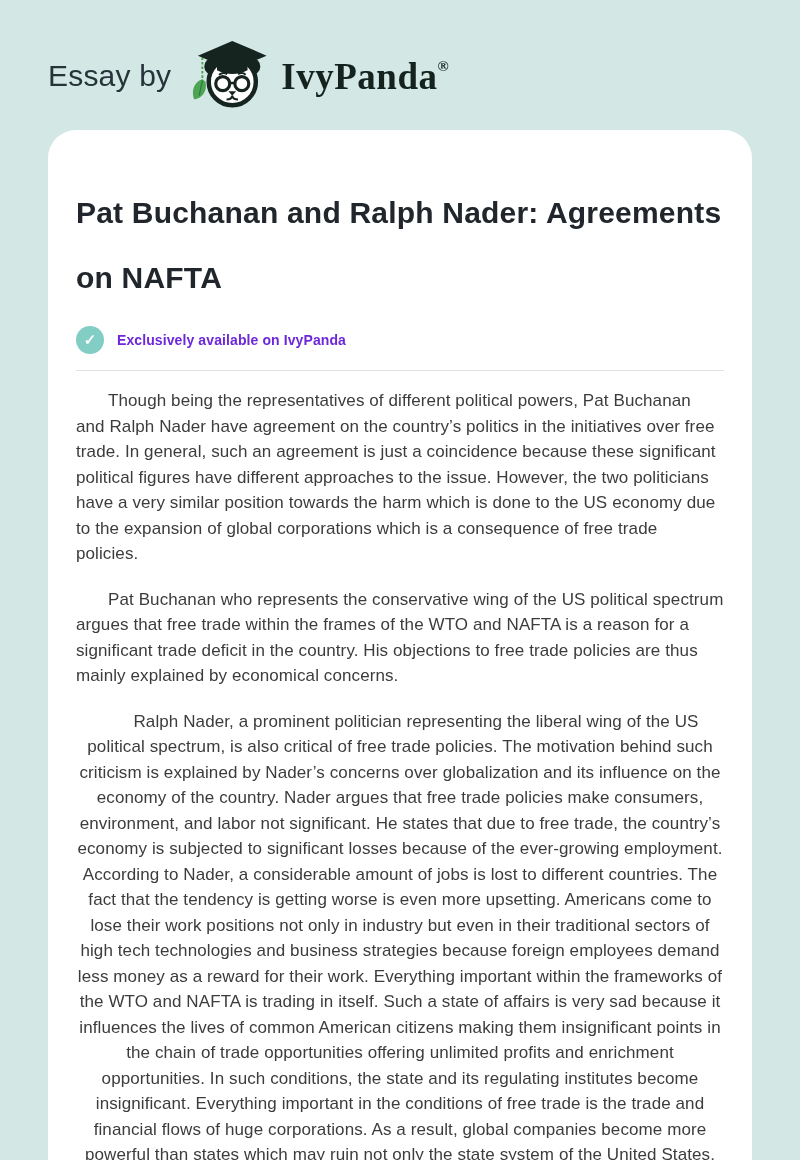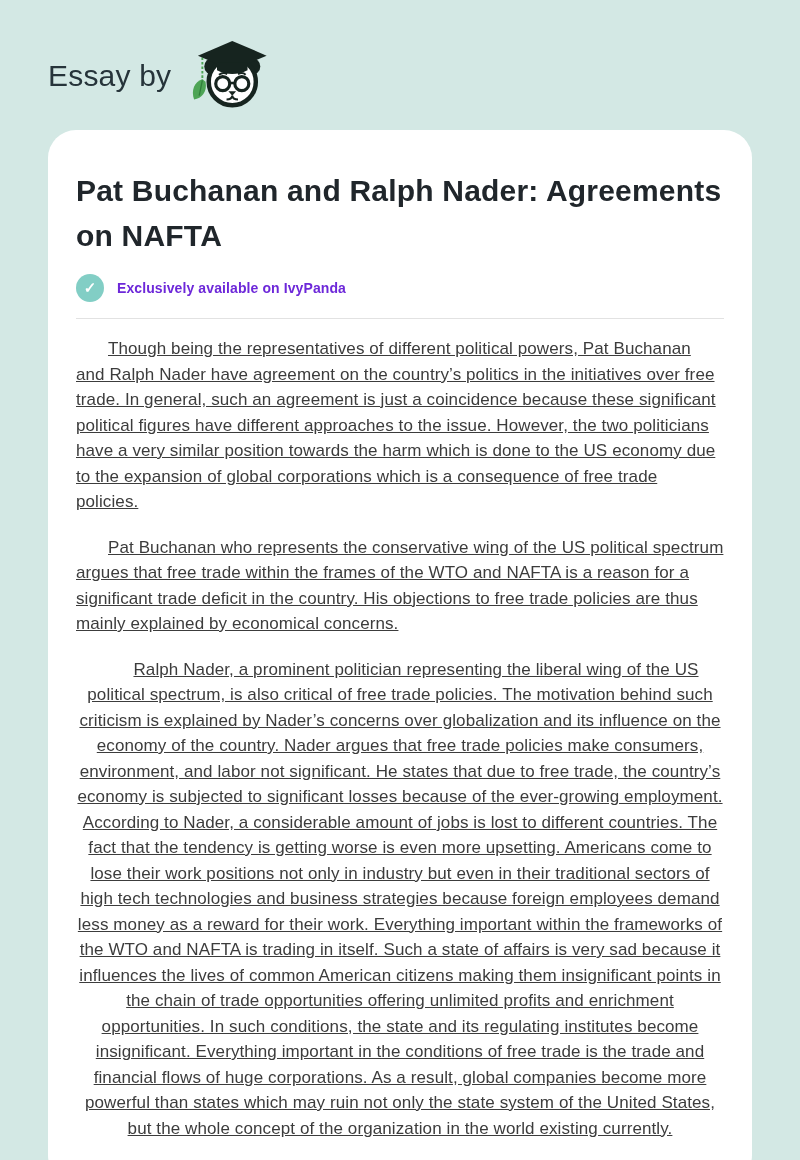--- a/index.html
+++ b/index.html
@@ -56,23 +56,23 @@
   }
   
   .card {
     margin: 12px 48px 0 48px;
     width: 704px;
     background: #ffffff;
     border-radius: 28px;
     padding: 38px 28px 42px 28px;
   }
   .title {
-    margin: 0 0 16px 0;
+    margin: 12px 0 16px 0;
     font-size: 30px;
-    line-height: 45px;
+    line-height: 65px;
     font-weight: bold;
     color: #20262b;
     letter-spacing: 0.2px;
   }
   .badge-row {
     display: flex;
     align-items: center;
     margin: 0 0 16px 0;
   }
   .badge-circle {
@@ -100,21 +100,20 @@
     border-top: 1px solid #e2e2e2;
     margin: 0 0 17px 0;
   }
   .essay-text p {
     margin: 0 0 20px 0;
     font-size: 17px;
     line-height: 25.5px;
     color: #3c3c3c;
     text-indent: 32px;
     letter-spacing: 0.1px;
-    text-decoration: underline;
   }
   .essay-text p:last-child { margin-bottom: 0; text-align: center; }
 </style>
 </head>
 <body>
 
 <div class="page">
 
   <div class="header">
     <span class="essay-by">Essay by</span>
@@ -138,20 +137,21 @@
         <circle cx="53" cy="71" r="11" fill="#ffffff" stroke="#16241f" stroke-width="5"></circle>
         <circle cx="83" cy="71" r="11" fill="#ffffff" stroke="#16241f" stroke-width="5"></circle>
         <line x1="64" y1="70" x2="72" y2="70" stroke="#16241f" stroke-width="4"></line>
 
         <path d="M47 57 q7 -5 13 -1" stroke="#16241f" stroke-width="3" fill="none"></path>
         <path d="M77 56 q7 -4 12 1" stroke="#16241f" stroke-width="3" fill="none"></path>
 
         <path d="M62 83 h12 l-6 7 z" fill="#16241f"></path>
         <path d="M68 90 q-1 6 -9 6 M68 90 q1 6 9 6" stroke="#16241f" stroke-width="3" fill="none"></path>
       </svg>
+      <span class="brand"><span>IvyPanda</span><span class="reg-mark">®</span></span>
     </div>
   </div>
 
   <div class="card">
     <h1 class="title">Pat Buchanan and Ralph Nader: Agreements on NAFTA</h1>
 
     <div class="badge-row">
       <span class="badge-circle">✓</span>
       <span class="badge-label">Exclusively available on IvyPanda</span>
     </div>

